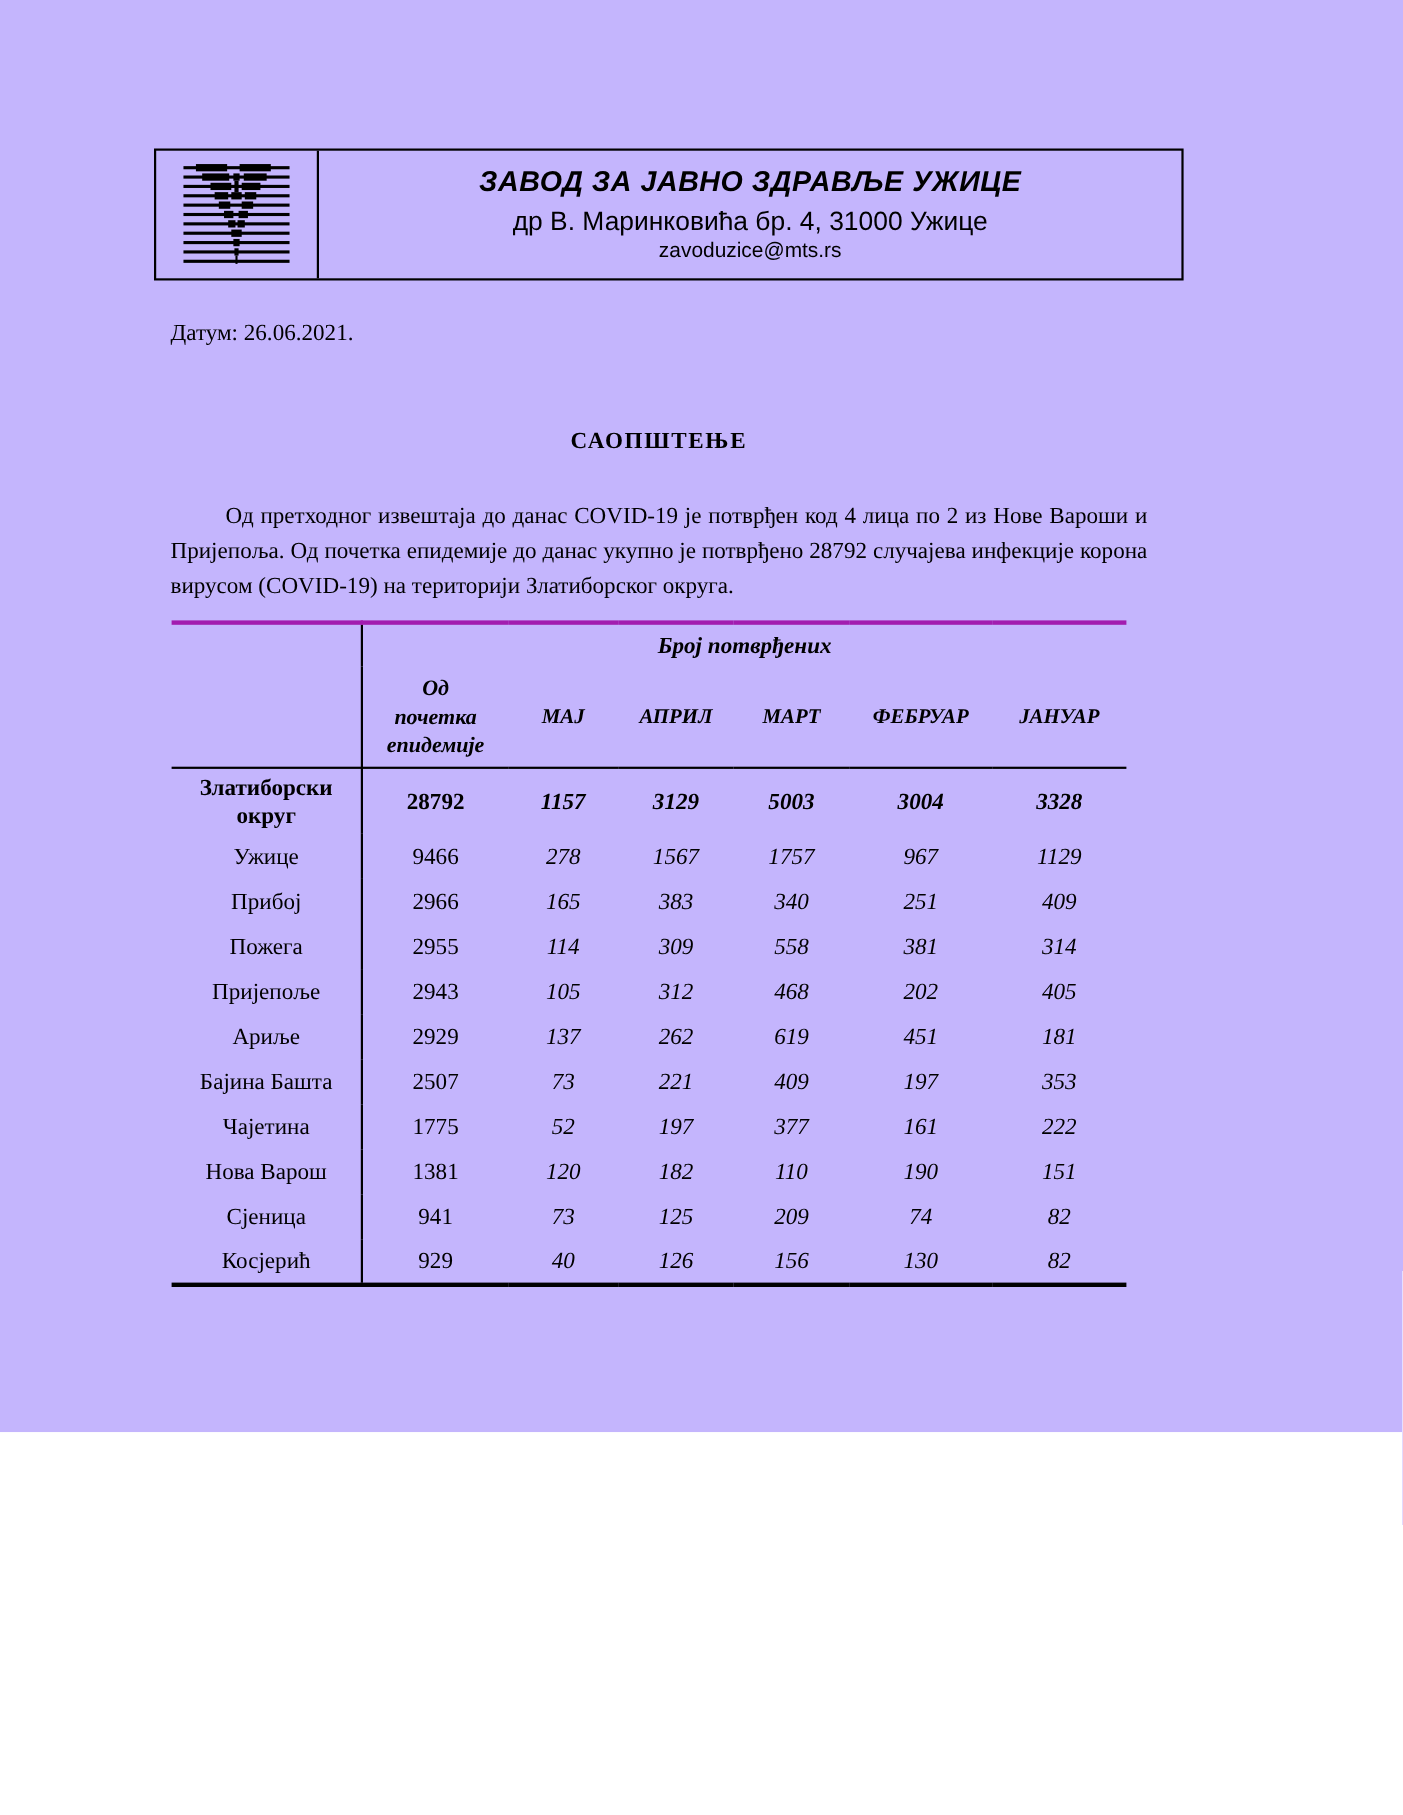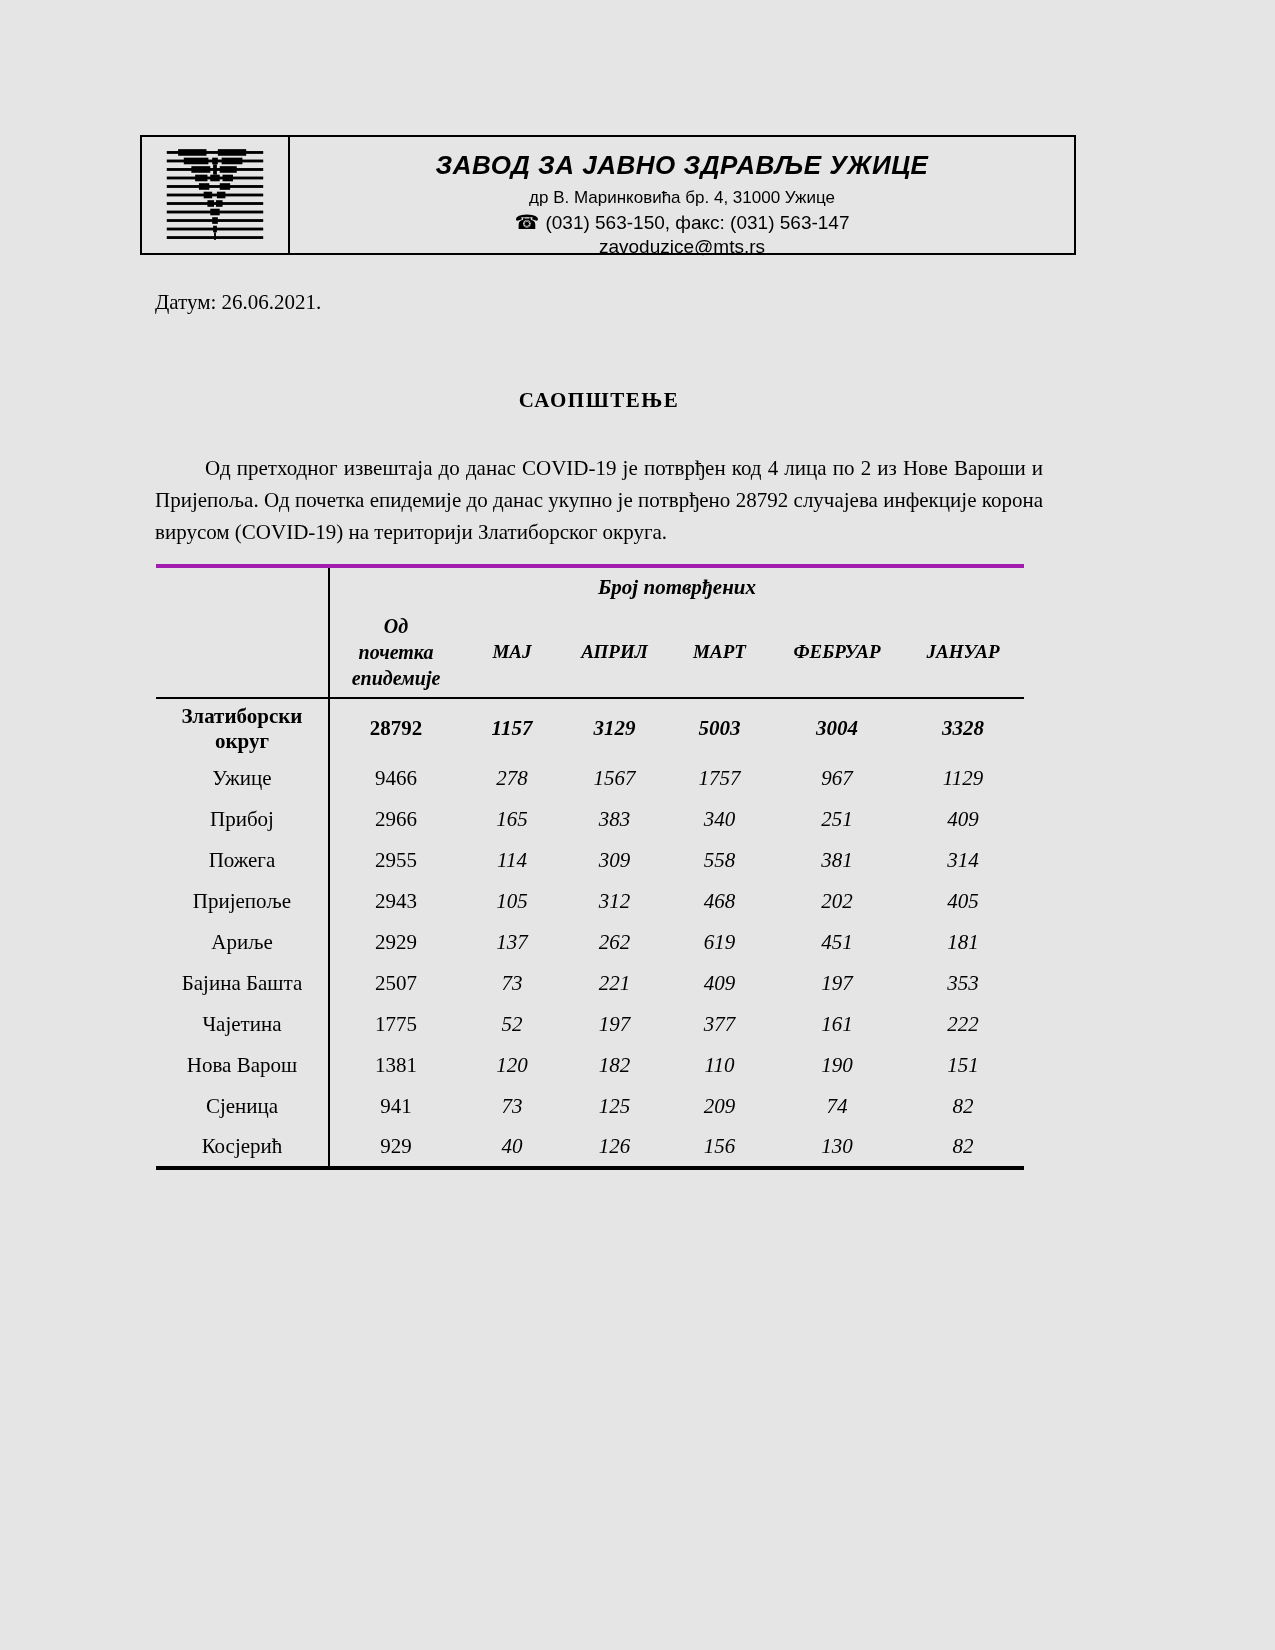--- a/index.html
+++ b/index.html
@@ -1,36 +1,36 @@
 <!DOCTYPE html>
 <html><head>
 <meta charset="utf-8">
 <style>
   * { margin:0; padding:0; box-sizing:border-box; }
   html,body { background:#ffffff; }
   .page {
-    position:relative; width:1275px; height:1650px; background:#e5e5e5;
+    position:relative; width:1275px; height:1302px; background:#c4b5fd;
     font-family:"Liberation Serif", "DejaVu Serif", serif; color:#000;
     overflow:hidden;
   }
   
   .header-box {
     position:absolute; left:140px; top:135px; width:936px; height:120px;
     border:2px solid #000; display:flex;
   }
   .logo-cell {
     width:148px; border-right:2px solid #000; flex:0 0 148px;
     display:flex; align-items:center; justify-content:center;
   }
   .org-cell {
     flex:1; text-align:center; padding-top:13px;
     font-family:"Liberation Sans", sans-serif;
   }
   .org-name { font-size:26px; font-weight:bold; font-style:italic; letter-spacing:0.5px; }
-  .org-address { font-size:17px; margin-top:7px; }
+  .org-address { font-size:24px; margin-top:7px; }
   .org-phone { font-size:19px; margin-top:2px; }
   .org-phone .ph-ico { font-size:20px; margin-right:6px; }
   .org-email { font-size:19px; margin-top:2px; }
   
   .date-line { position:absolute; left:155px; top:290px; font-size:21px; }
   .doc-title {
     position:absolute; left:155px; top:388px; width:888px; text-align:center;
     font-size:21px; font-weight:bold; letter-spacing:1.5px;
   }
   .body-par {
@@ -102,23 +102,20 @@
           <rect x="50" y="63" width="10" height="7"></rect>
           <rect x="52" y="72" width="6" height="7"></rect>
           <rect x="53" y="81" width="4" height="7"></rect>
           <rect x="54" y="88" width="2" height="8"></rect>
         </g>
       </svg>
     </div>
     <div class="org-cell">
       <div class="org-name">ЗАВОД ЗА ЈАВНО ЗДРАВЉЕ УЖИЦЕ</div>
       <div class="org-address">др В. Маринковића бр. 4, 31000 Ужице</div>
-      <div class="org-phone">
-        <span class="ph-ico">☎</span><span>(031) 563-150, факс: (031) 563-147</span>
-      </div>
       <div class="org-email">zavoduzice@mts.rs</div>
     </div>
   </div>
 
   <div class="date-line">Датум: 26.06.2021.</div>
 
   <div class="doc-title">САОПШТЕЊЕ</div>
 
   <div class="body-par">Од претходног извештаја до данас COVID-19 је потврђен код 4 лица по 2 из Нове Вароши и Пријепоља. Од почетка епидемије до данас укупно је потврђено 28792 случајева инфекције корона вирусом (COVID-19) на територији Златиборског округа.</div>
 

